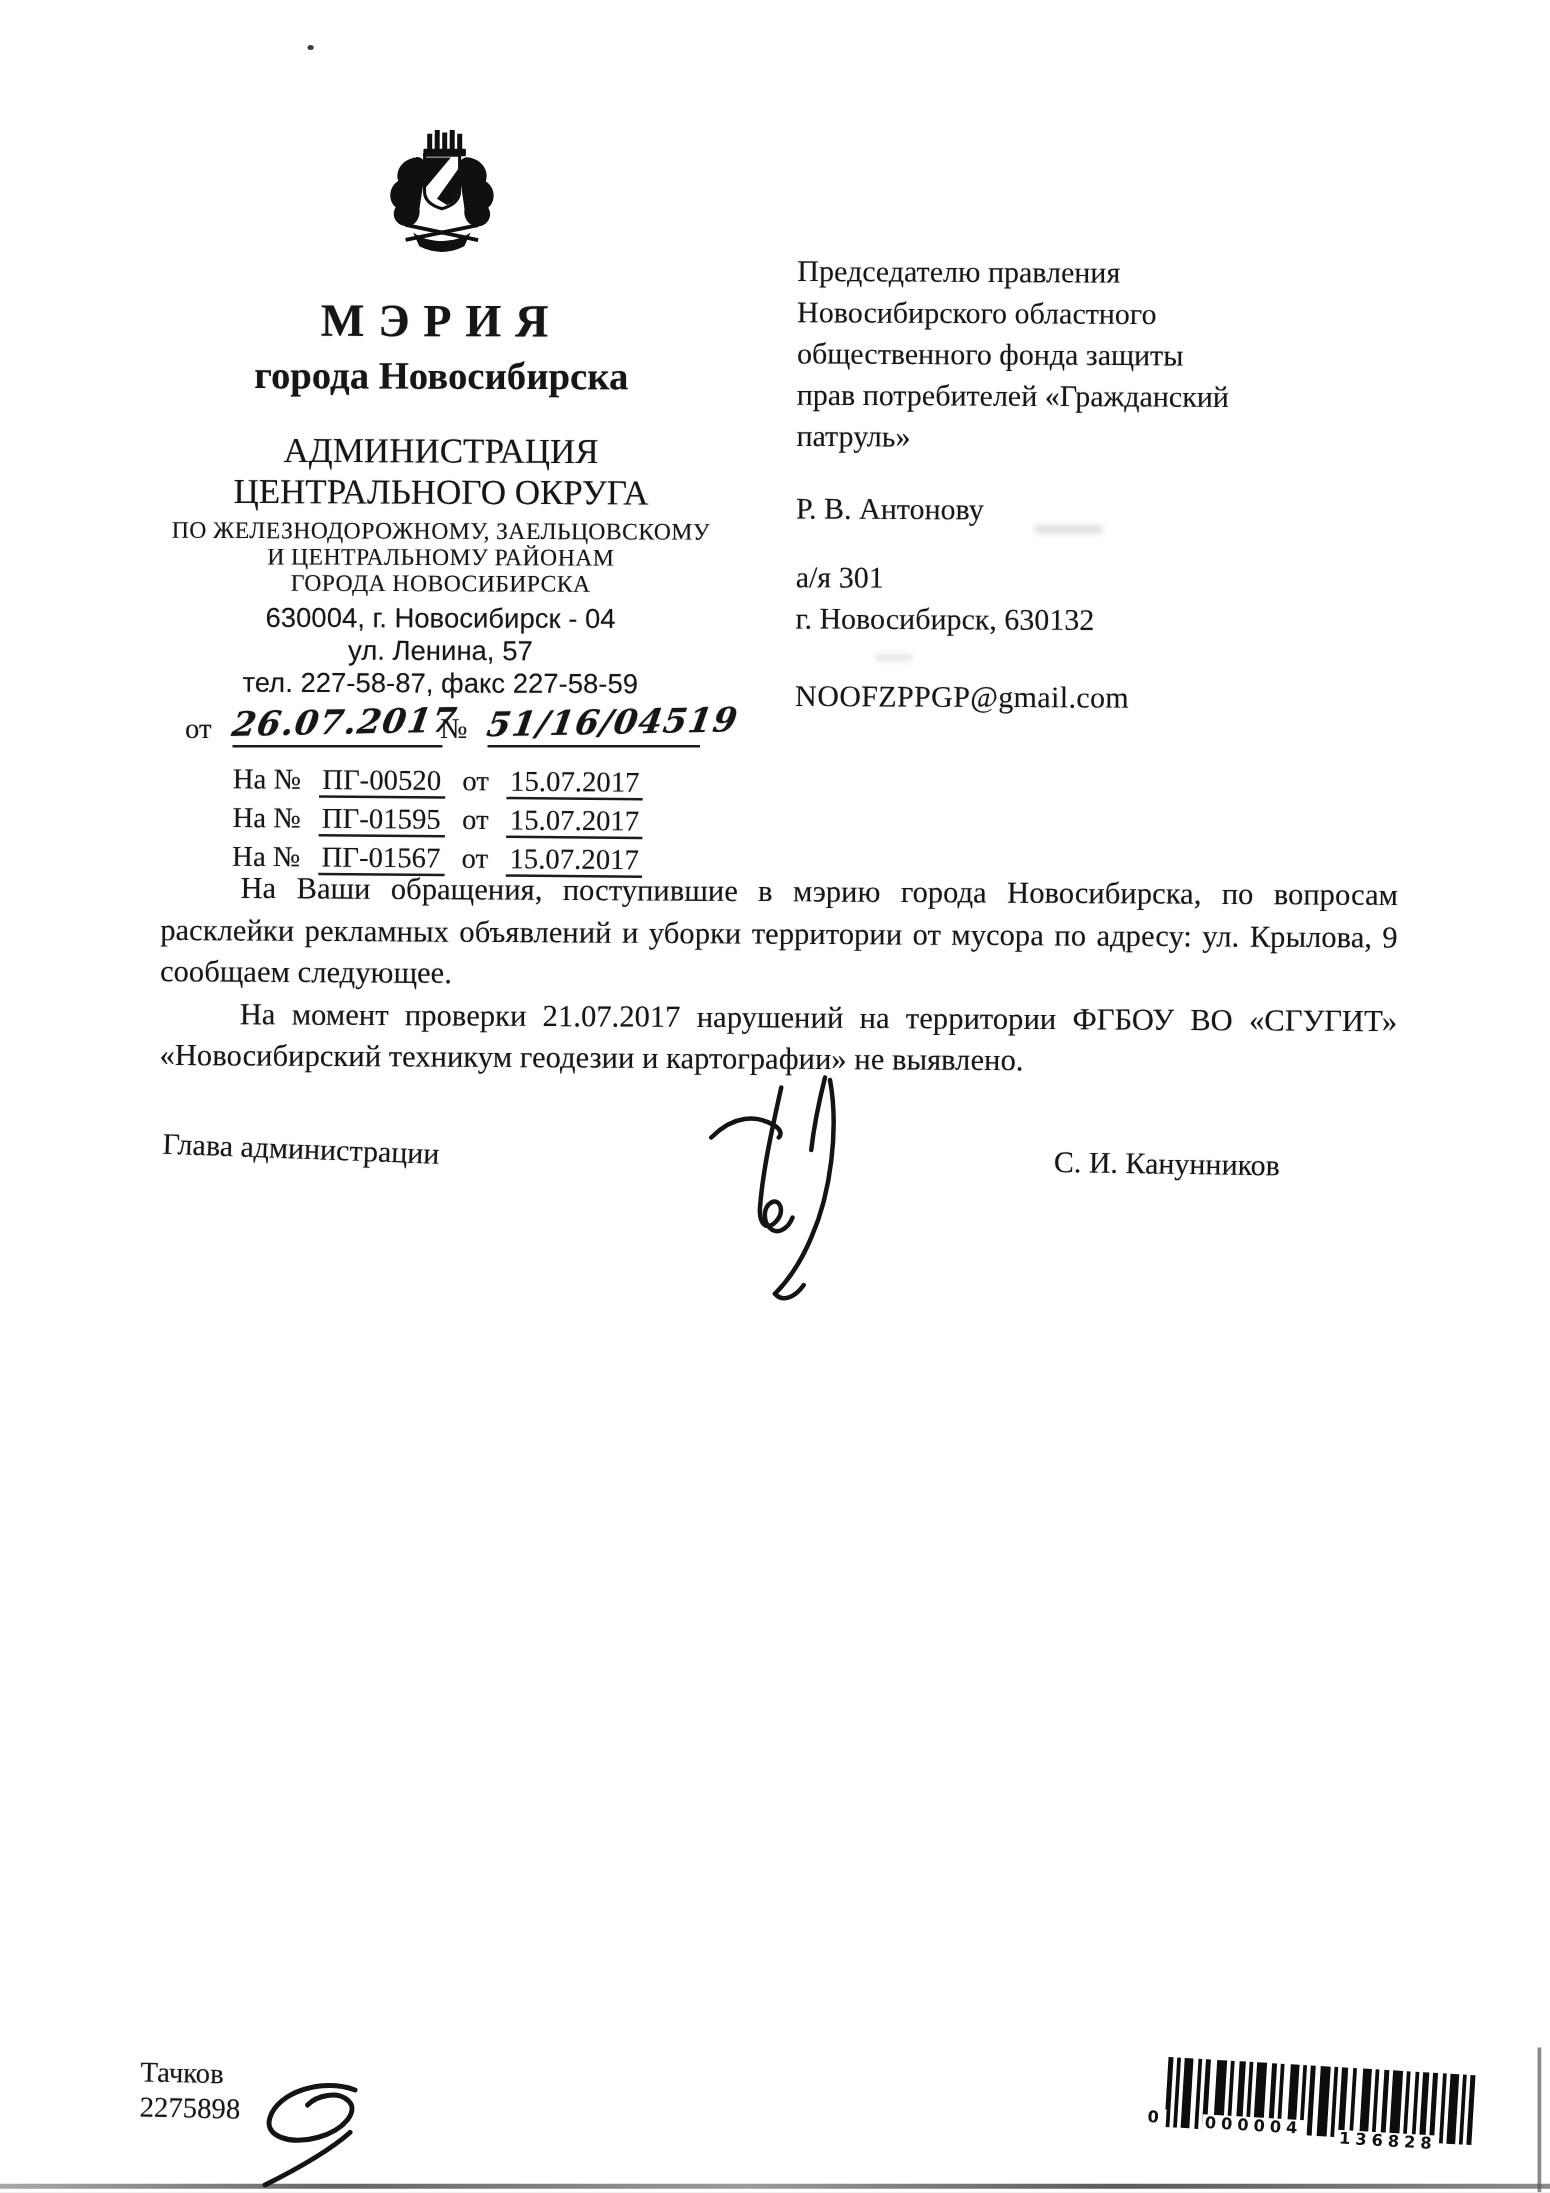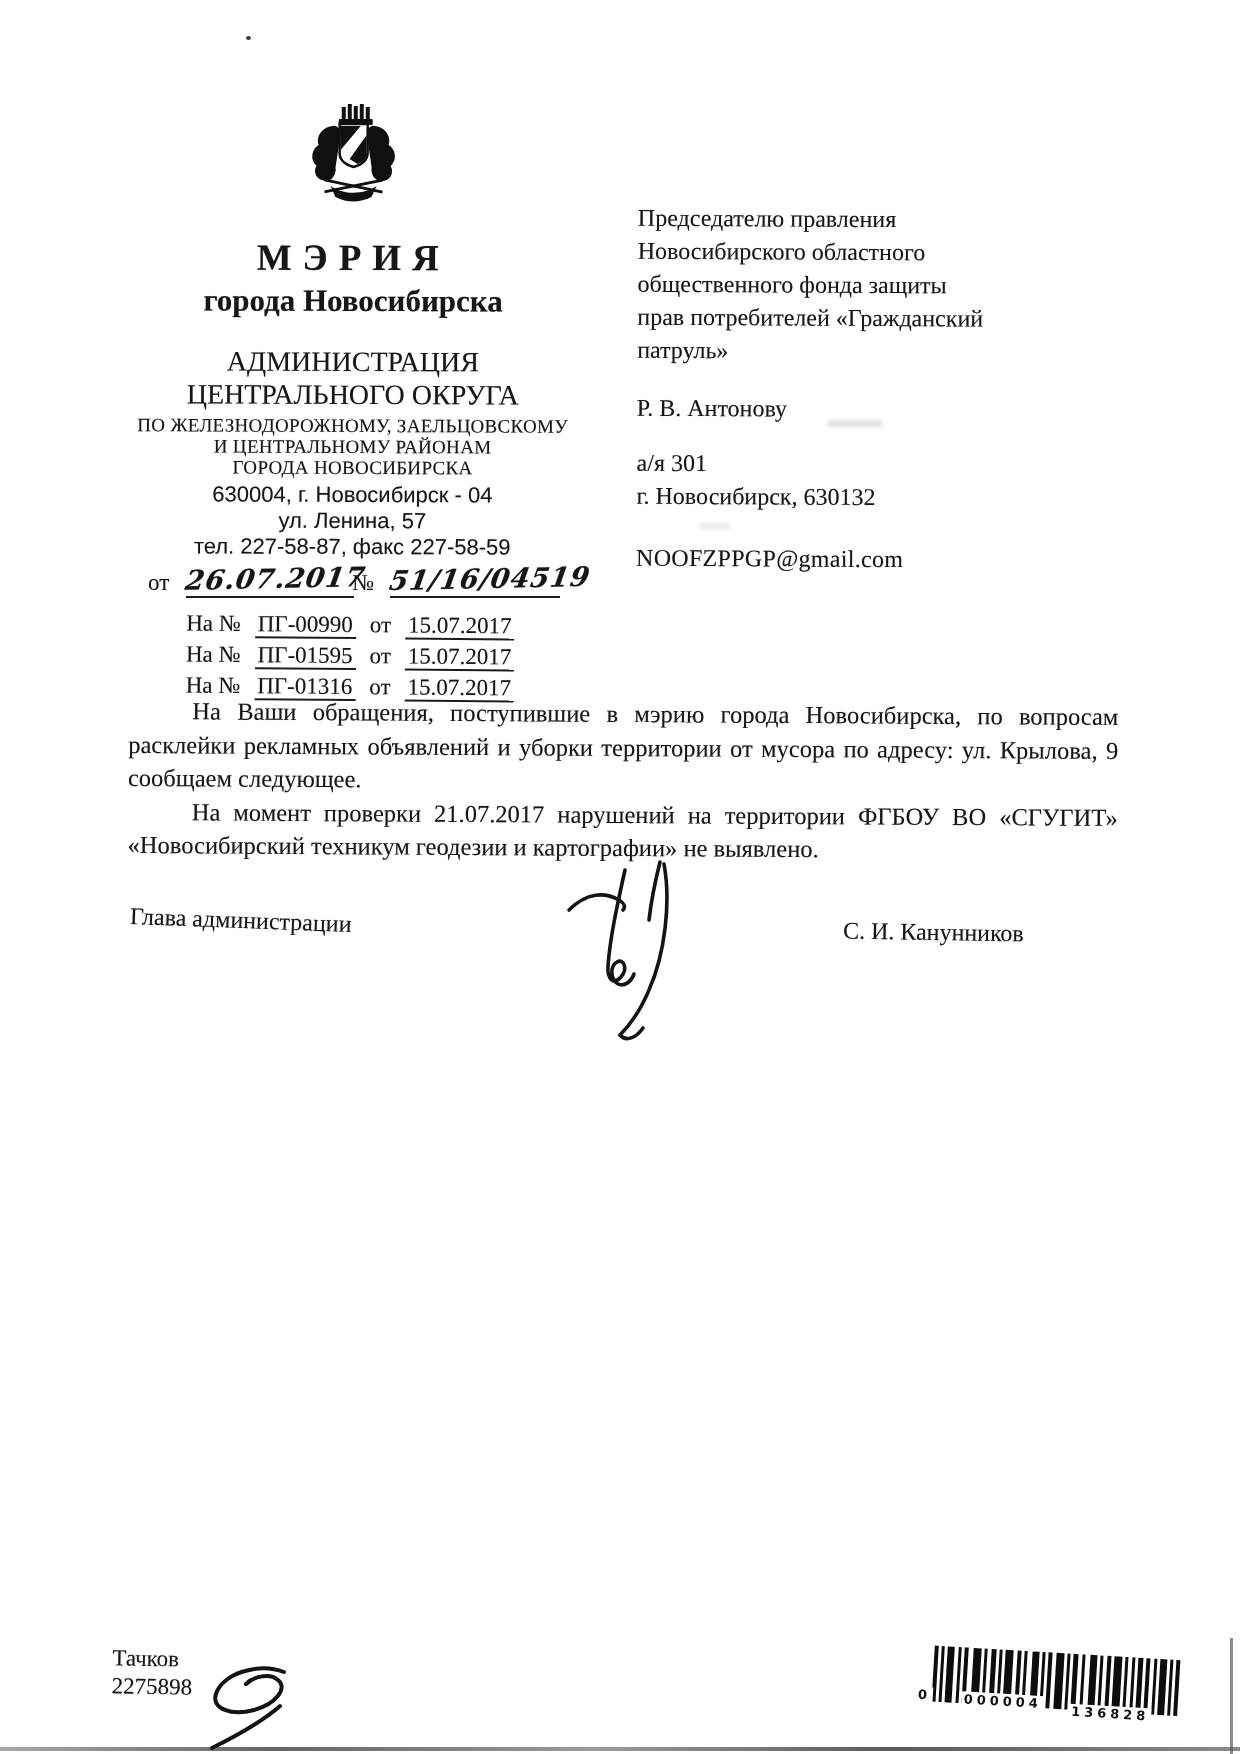--- a/index.html
+++ b/index.html
@@ -150,27 +150,27 @@
       <span class="hw">26.07.2017</span>
     </span>
     <span class="lbl lbl-no">№</span>
     <span class="hw-slot slot-num">
       <span class="hw">51/16/04519</span>
     </span>
   </div>
 
   <div class="refs soft">
     <div class="ref-row">
-      <span class="sp">На №</span><span class="u sp">ПГ-00990</span><span class="sp">от</span><span class="u">15.07.2017</span>
+      <span class="sp">На №</span><span class="u sp">ПГ-00520</span><span class="sp">от</span><span class="u">15.07.2017</span>
     </div>
     <div class="ref-row">
       <span class="sp">На №</span><span class="u sp">ПГ-01595</span><span class="sp">от</span><span class="u">15.07.2017</span>
     </div>
     <div class="ref-row">
-      <span class="sp">На №</span><span class="u sp">ПГ-01316</span><span class="sp">от</span><span class="u">15.07.2017</span>
+      <span class="sp">На №</span><span class="u sp">ПГ-01567</span><span class="sp">от</span><span class="u">15.07.2017</span>
     </div>
   </div>
 
   <div class="addressee soft">
     <div>Председателю правления</div>
     <div>Новосибирского областного</div>
     <div>общественного фонда защиты</div>
     <div>прав потребителей «Гражданский</div>
     <div>патруль»</div>
     <div class="name">Р. В. Антонову</div>

